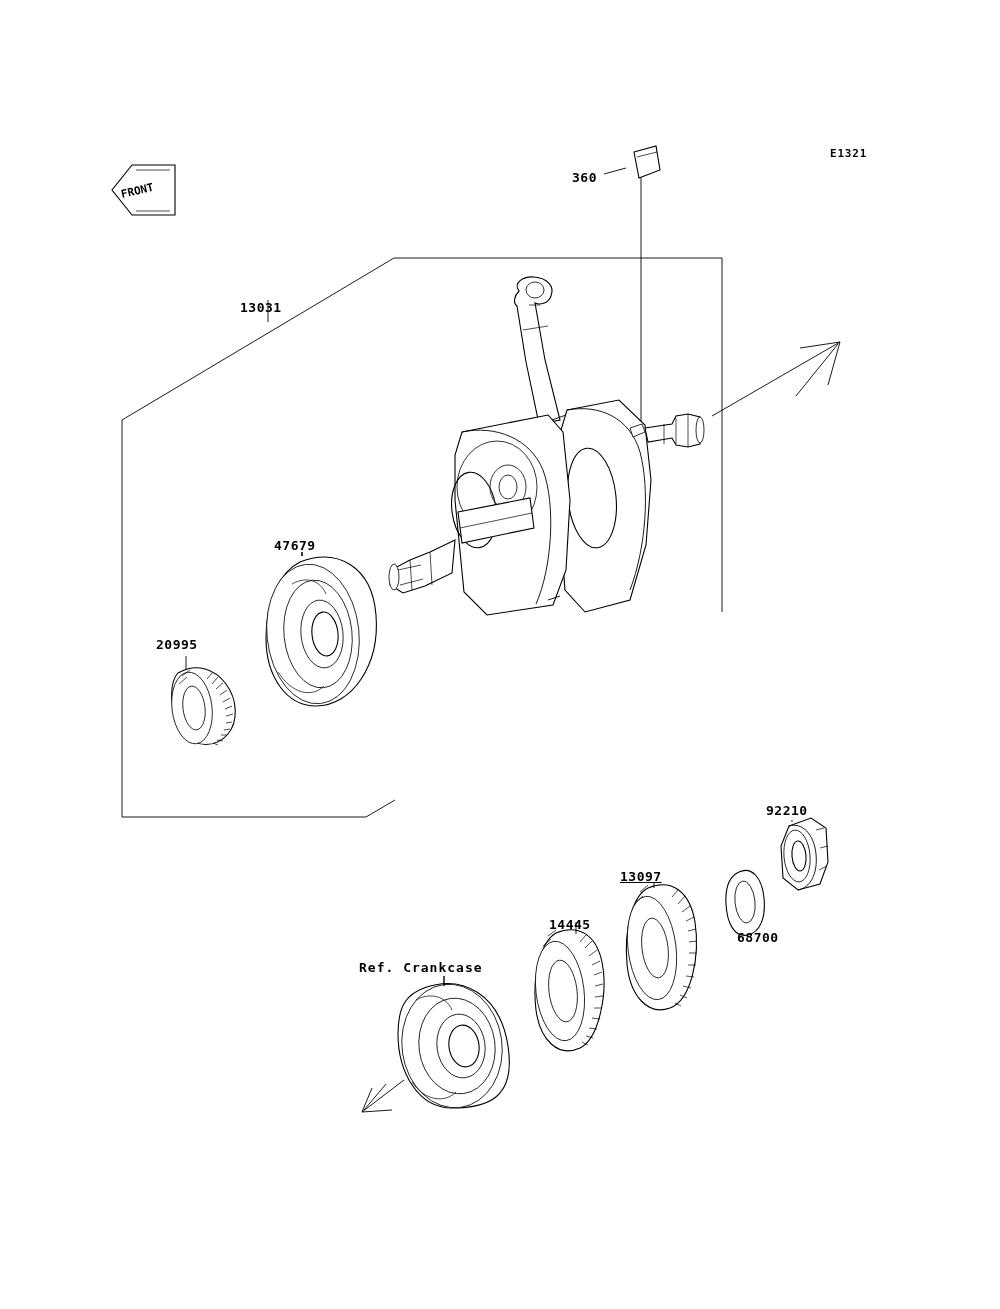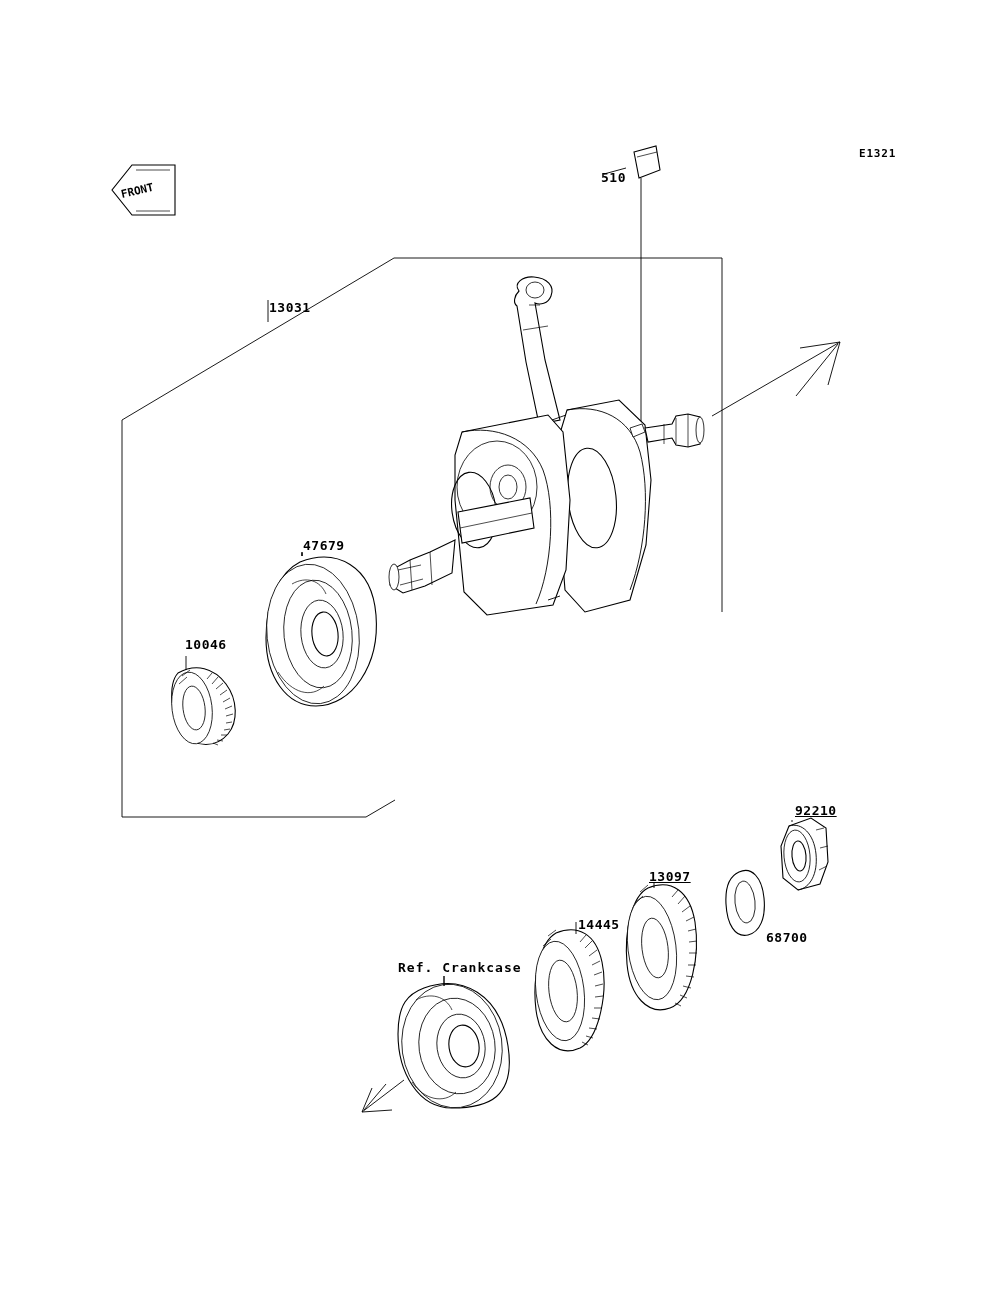--- a/index.html
+++ b/index.html
@@ -19,21 +19,20 @@
     width: 1000px; height: 1309px;
   }
   .label {
     position: absolute;
     font-family: "DejaVu Sans Mono", monospace;
     font-size: 13px;
     font-weight: bold;
     color: #000;
     letter-spacing: 0.5px;
     white-space: nowrap;
-    margin-left: 29px;
   }
   .label.small {
     font-size: 11px;
     font-weight: bold;
     letter-spacing: 0.8px;
   }
   .label.ref {
     font-size: 13px;
     font-weight: bold;
     letter-spacing: 1px;
@@ -45,30 +44,30 @@
   .fillw-thin { fill: #ffffff; stroke: #000; stroke-width: 0.8; }
   .nofill { fill: none; stroke: #000; stroke-width: 1.1; }
 </style>
 </head>
 <body>
 
 <div id="diagram-root">
 
   <div class="label small" style="left:830px; top:147px;">E1321</div>
 
-  <div class="label" style="left:572px; top:170px;">510</div>
+  <div class="label" style="left:572px; top:170px;">360</div>
   <div class="label" style="left:240px; top:300px;">13031</div>
   <div class="label" style="left:274px; top:538px;">47679</div>
-  <div class="label" style="left:156px; top:637px;">10046</div>
-  <div class="label" style="left:766px; top:803px;text-decoration:underline;">92210</div>
+  <div class="label" style="left:156px; top:637px;">20995</div>
+  <div class="label" style="left:766px; top:803px;">92210</div>
   <div class="label" style="left:620px; top:869px;text-decoration:underline;">13097</div>
   <div class="label" style="left:549px; top:917px;">14445</div>
   <div class="label" style="left:737px; top:930px;">68700</div>
 
-  <div class="label ref" style="left:369px; top:960px;">Ref. Crankcase</div>
+  <div class="label ref" style="left:359px; top:960px;">Ref. Crankcase</div>
 
   <svg width="1000" height="1309" viewBox="0 0 1000 1309">
 
     <g>
       <path class="fillw" d="M132,165 L175,165 L175,215 L132,215 L112,190 Z"></path>
       <path class="ln-hair" d="M136,170 L170,170"></path>
       <path class="ln-hair" d="M136,211 L170,211"></path>
       <text x="122" y="198" font-family="DejaVu Sans Mono, monospace" font-size="11" font-weight="bold" fill="#000" transform="rotate(-13 122 198)">FRONT</text>
     </g>
 

